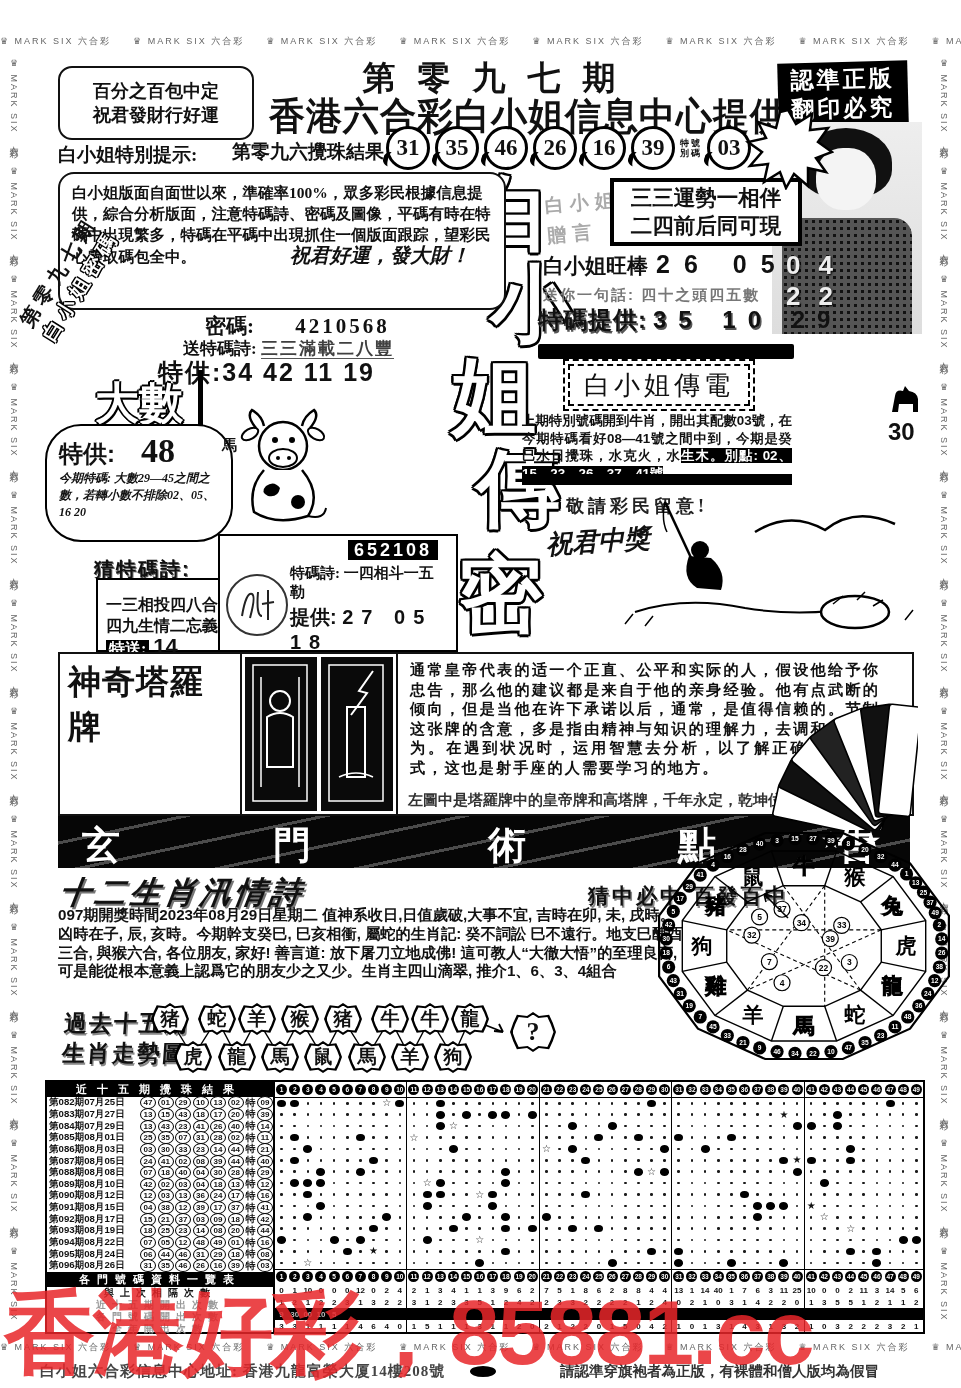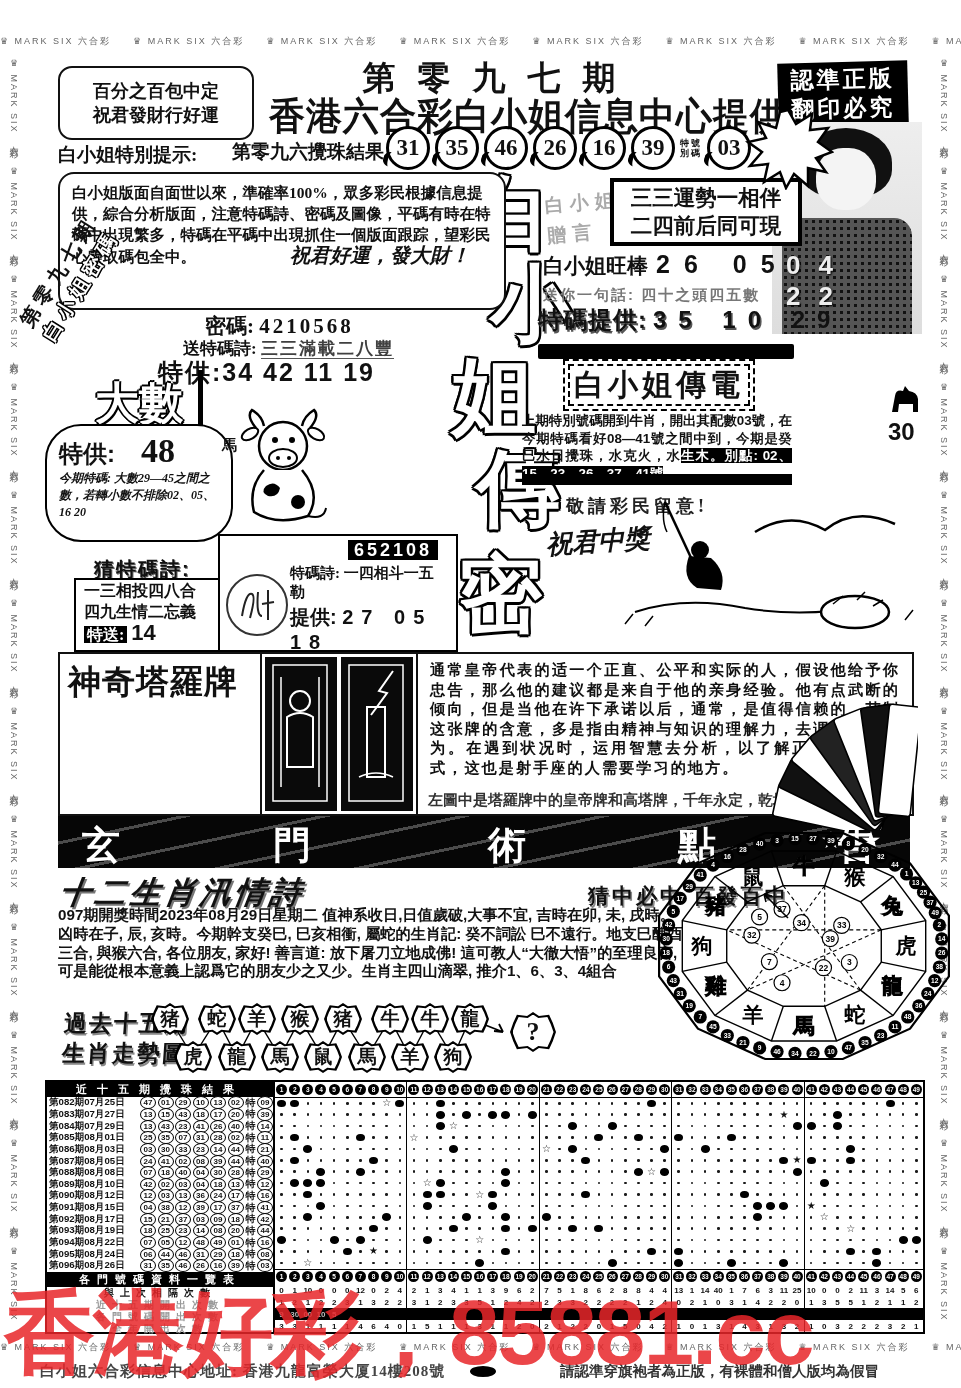--- a/index.html
+++ b/index.html
@@ -59,21 +59,21 @@
          transform:rotate(-5deg);line-height:30px;letter-spacing:6px;z-index:2;}
   .couplet{left:610px;top:178px;width:184px;border:4px solid #000;background:#fff;z-index:3;
          font-size:21.5px;font-weight:900;text-align:center;line-height:28px;padding:2px 0;}
   .wangbang{left:543px;top:250px;z-index:2;font-size:21px;font-weight:900;font-family:"Liberation Serif",serif;}
   .wangbang .n{font-size:25px;letter-spacing:14px;margin-left:8px;font-family:"Liberation Sans",sans-serif;}
   .saying{left:543px;top:286px;z-index:2;font-size:15px;font-weight:bold;color:#777;letter-spacing:2px;}
   .tema{left:538px;top:304px;z-index:2;font-size:24px;font-weight:900;text-shadow:1.5px 1.5px 0 #555;letter-spacing:1px;}
   .tema .n{letter-spacing:12px;margin-left:6px;}
   .smudge{left:538px;top:344px;width:256px;height:15px;background:#000;border-radius:2px;z-index:2;}
   .cd-title{left:568px;top:364px;width:178px;height:38px;border:2px dashed #000;outline:2px dashed #000;outline-offset:3px;
-         background:#fff;display:flex;align-items:center;justify-content:center;font-size:30px;font-weight:700;
+         background:#fff;display:flex;align-items:center;justify-content:center;font-size:26px;font-weight:400;
          letter-spacing:4px;z-index:3;}
   .cd-body{left:522px;top:412px;width:270px;font-size:13.4px;font-weight:bold;line-height:17.5px;text-align:justify;z-index:2;}
   .cd-body .hl{background:#000;color:#fff;}
   .cd-bar{left:522px;top:474px;width:270px;height:11px;background:#000;z-index:2;}
   .cd-notice{left:566px;top:494px;font-size:18px;font-weight:bold;color:#222;letter-spacing:4px;
          font-family:"Liberation Serif",serif;z-index:2;}
   .cd-wish{left:546px;top:524px;font-size:26px;font-weight:900;font-style:italic;font-family:"Liberation Serif",serif;
          transform:rotate(-4deg);z-index:2;}
   .corner-num{left:888px;top:418px;font-size:24px;font-weight:bold;z-index:2;}
   
@@ -85,36 +85,36 @@
   .bignum .div{width:5px;height:66px;background:#000;margin-top:-6px;}
   .bubble{left:45px;top:424px;width:188px;height:118px;border:2.5px solid #000;border-radius:36px;background:#fff;
         padding:6px 12px;box-sizing:border-box;z-index:2;}
   .bubble .top{font-size:24px;font-weight:900;}
   .bubble .v{font-size:34px;margin-left:26px;font-family:"Liberation Serif",serif;}
   .bubble .note{font-size:12px;font-weight:bold;line-height:17px;font-family:"Liberation Serif",serif;font-style:italic;}
   .horse{left:222px;top:436px;font-size:15px;font-weight:bold;z-index:2;}
   .cow{left:236px;top:408px;z-index:2;}
   
   .guess-title{left:94px;top:556px;font-size:20px;font-weight:900;letter-spacing:2px;text-shadow:1px 1px 0 #666;z-index:2;}
-  .guess-box{left:74px;top:578px;width:164px;height:74px;border:2.5px solid #000;background:#fff;z-index:2;
-        padding:0 8px;box-sizing:border-box;font-size:16px;font-weight:900;font-family:"Liberation Serif",serif;line-height:21px;}
+  .guess-box{left:96px;top:578px;width:164px;height:74px;border:2.5px solid #000;background:#fff;z-index:2;
+        padding:14px 8px;box-sizing:border-box;font-size:16px;font-weight:900;font-family:"Liberation Serif",serif;line-height:21px;}
   .chip{background:#000;color:#fff;padding:0 3px;font-weight:900;}
   .guess-box .g{font-size:22px;font-family:"Liberation Sans",sans-serif;}
   
   .code-box{left:218px;top:534px;width:240px;height:118px;border:2px solid #000;background:#fff;z-index:3;
         padding:4px 8px 4px 70px;box-sizing:border-box;}
   .code-chip{background:#000;color:#fff;font-size:18px;font-weight:900;letter-spacing:3px;padding:0 6px;margin-left:58px;}
   .code-poem{font-size:15px;font-weight:900;font-family:"Liberation Serif",serif;margin-top:3px;}
   .code-prov{font-size:20px;font-weight:900;margin-top:2px;}
   .code-prov .n{letter-spacing:8px;}
   .code-slogan{font-size:17px;font-weight:900;letter-spacing:8px;margin-top:2px;text-align:center;font-family:"Liberation Serif",serif;}
   .sig{position:absolute;left:6px;top:38px;width:58px;height:58px;border:2px solid #333;border-radius:50%;}
   
   .tarot{left:58px;top:652px;width:852px;height:160px;border:2.5px solid #111;background:#fff;z-index:3;display:flex;}
-  .tarot-left{width:202px;border-right:2.5px solid #111;padding:6px 8px;box-sizing:border-box;}
+  .tarot-left{width:182px;border-right:2.5px solid #111;padding:6px 8px;box-sizing:border-box;}
   .tarot-title{font-size:33px;font-weight:900;letter-spacing:1px;}
   .cards{width:156px;border-right:2.5px solid #111;display:flex;gap:4px;padding:3px;box-sizing:border-box;}
   .tcard{flex:1;background:#0a0a0a;position:relative;overflow:hidden;}
   .tarot-right{flex:1;position:relative;padding:6px 10px 4px 12px;box-sizing:border-box;}
   .tarot-body{font-size:15.2px;font-weight:bold;line-height:19.5px;letter-spacing:2px;text-align:justify;width:470px;}
   .tarot-cap{position:absolute;left:10px;bottom:4px;font-size:15px;font-weight:bold;color:#333;}
   .fan{position:absolute;right:-6px;bottom:-16px;z-index:4;}
   
   .banner{left:58px;top:816px;width:852px;height:52px;background:#060606;z-index:2;overflow:hidden;}
   .banner .noise{position:absolute;inset:0;background:repeating-linear-gradient(-12deg,transparent 0 26px,rgba(255,255,255,.28) 26px 29px);}
@@ -214,21 +214,21 @@
   <span class="vt" style="left:490px;top:248px;">小</span>
   <span class="vt" style="left:452px;top:340px;">姐</span>
   <span class="vt" style="left:476px;top:432px;">傳</span>
   <span class="vt" style="left:458px;top:538px;">密</span>
 
   <div class="abs intro-box">
     <span>白小姐版面自面世以來，準確率100%，眾多彩民根據信息提供，綜合分析版面，注意特碼詩、密碼及圖像，平碼有時在特碼中出現繁多，特碼在平碼中出現抓住一個版面跟踪，望彩民心靈取碼包全中。</span>
     <span class="intro-wish">祝君好運，發大財！</span>
   </div>
   <div class="abs pw-line">
-    <span>密碼:</span> <span style="letter-spacing:3px;">4210568</span>
+    <span>密碼:</span> <span style="letter-spacing:3px;margin-left:36px;">4210568</span>
   </div>
   <div class="abs poem-line">
     <span>送特碼詩:</span> <span class="u">三三滿載二八豐</span>
   </div>
   <div class="abs tegong-line">
     <span>特供:</span><span>34 42 11 19</span>
   </div>
   <div class="abs diag">
     <div>第零九七期</div>
     <div class="o">白小姐密碼</div>

